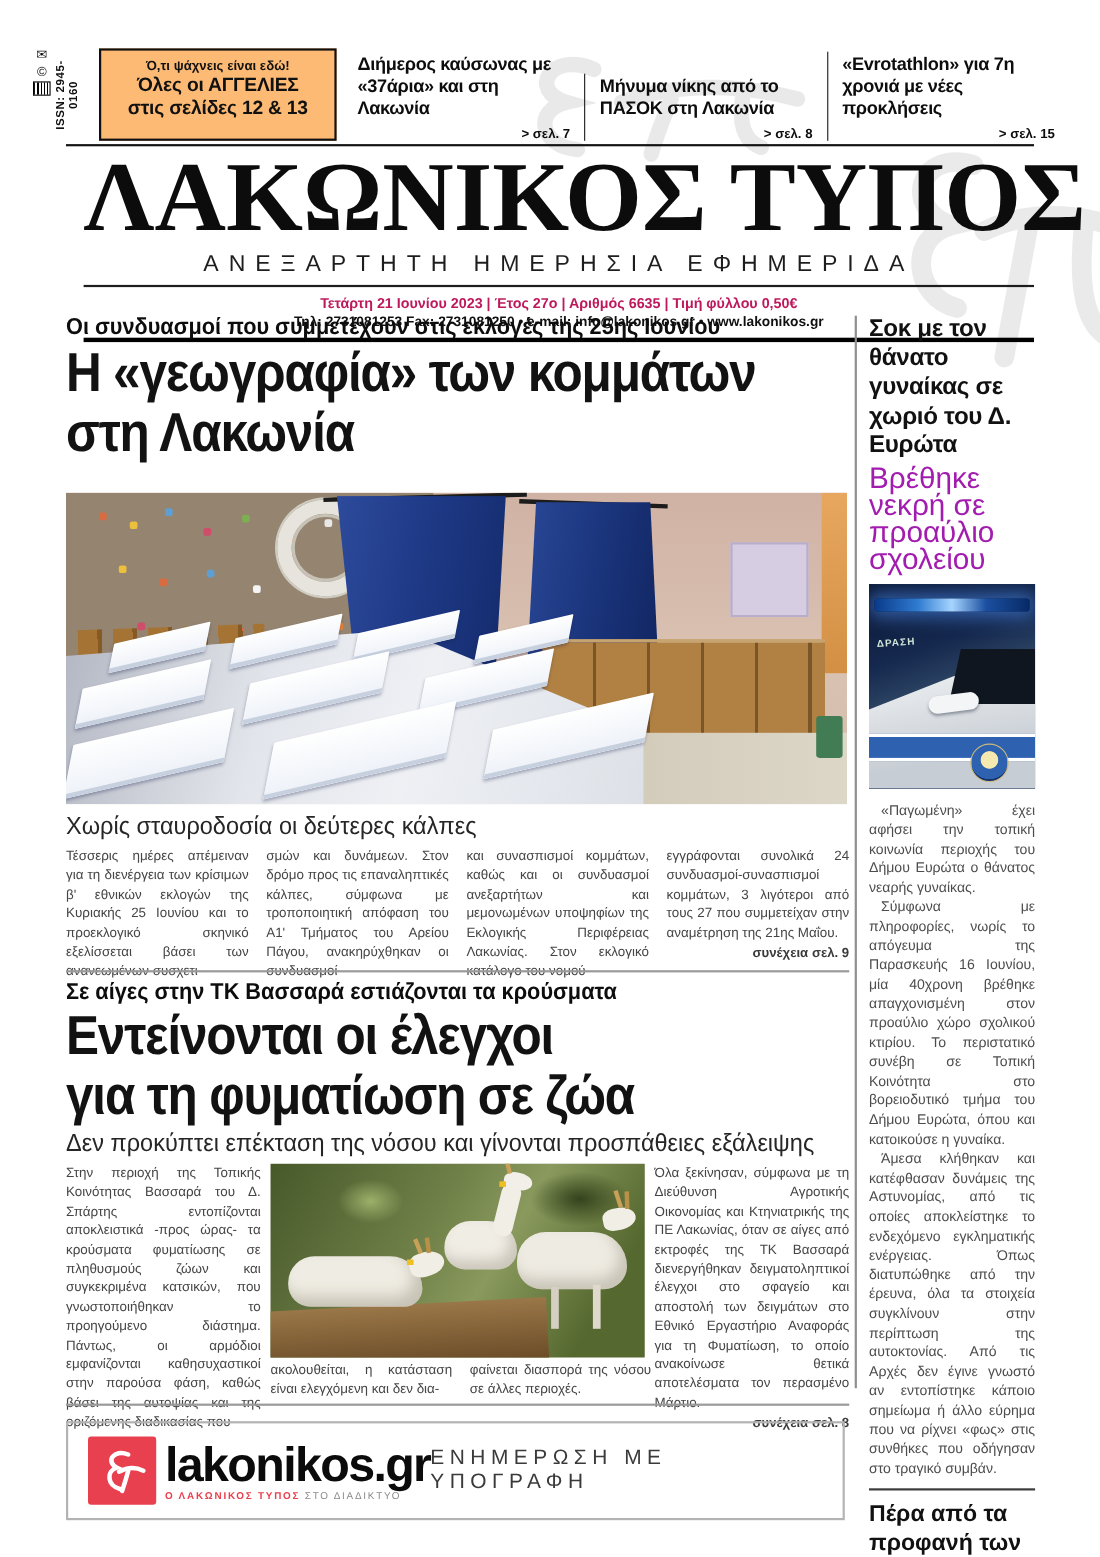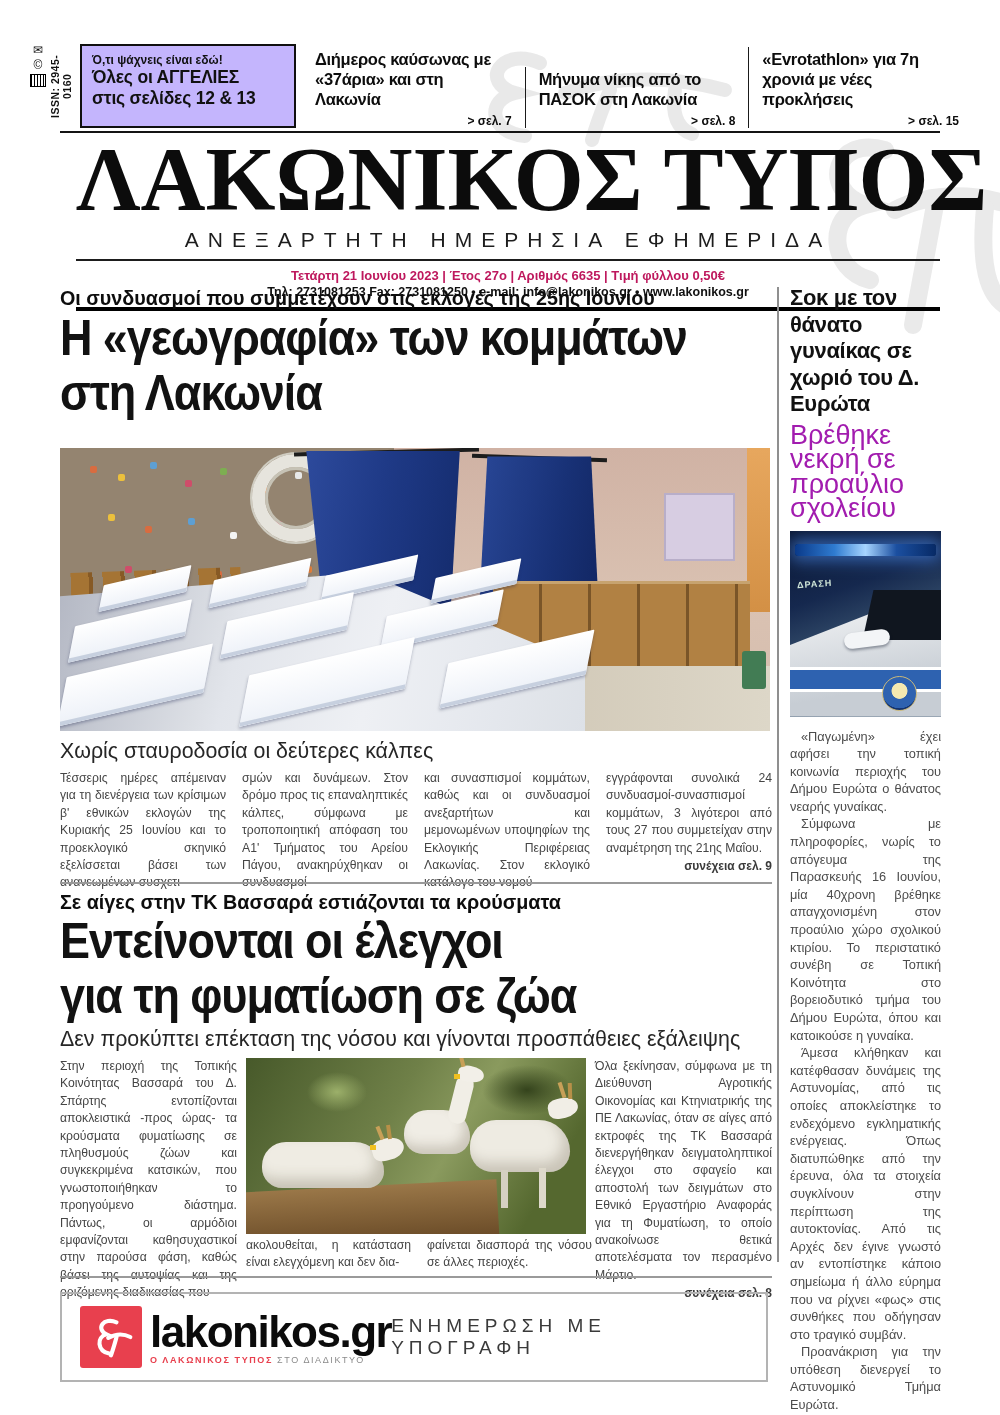--- a/index.html
+++ b/index.html
@@ -5,21 +5,21 @@
   html,body{margin:0;padding:0;background:#ffffff;}
   .page{position:relative;width:1000px;height:1415px;background:#fff;overflow:hidden;
         font-family:"Liberation Sans",sans-serif;color:#111;}
   .wm{position:absolute;opacity:.55;z-index:0;}
   
   .topbar{position:absolute;left:28px;top:44px;right:28px;height:84px;display:flex;z-index:2;}
   .margin-stack{display:flex;align-items:flex-start;}
   .mini-icons{display:flex;flex-direction:column;align-items:center;gap:3px;width:20px;font-size:12px;line-height:12px;color:#111;}
   .barcode{width:14px;height:11px;background:repeating-linear-gradient(90deg,#000 0 1px,#fff 1px 3px);border:1px solid #000;}
   .issn{writing-mode:vertical-rl;transform:rotate(180deg);font-size:10.5px;font-weight:bold;letter-spacing:.5px;margin-left:1px;height:84px;text-align:center;}
-  .ads-box{width:192px;border:2.5px solid #101010;padding:5px 10px;margin-left:7px;background:#c4b5fd;}
+  .ads-box{width:192px;border:2.5px solid #101010;padding:5px 10px;margin-left:17px;background:#fdba74;text-align:center;}
   .ads-line1{font-size:12px;font-weight:bold;margin-top:2px;}
   .ads-line2,.ads-line3{font-size:17.5px;font-weight:bold;line-height:21px;letter-spacing:-.2px;}
   .teasers{display:flex;flex:1;margin-left:6px;align-items:flex-end;}
   .teaser{flex:1;padding:2px 13px 0 13px;}
   .teaser+.teaser{border-left:1.5px solid #1a1a1a;}
   .teaser-title{font-size:16.5px;font-weight:bold;line-height:20px;letter-spacing:-.3px;color:#0d0d0d;}
   .teaser-page{font-size:12px;font-weight:bold;text-align:right;margin-top:5px;color:#0d0d0d;}
   
   .rule-top{position:absolute;left:60px;right:60px;top:131px;height:2px;background:#141414;z-index:2;}
   .masthead{position:absolute;left:76px;right:60px;top:134px;text-align:center;z-index:2;}
@@ -268,21 +268,20 @@
       <div class="abs" style="right:0;top:32%;width:52%;height:27%;background:#10161f;clip-path:polygon(14% 0,100% 0,100% 100%,0 100%);"></div>
       <div class="abs" style="left:36%;top:54%;width:46px;height:16px;background:#f3f5f7;border-radius:9px;transform:rotate(-7deg);box-shadow:0 2px 3px rgba(10,20,40,.4);"></div>
       <div class="abs" style="left:0;right:0;bottom:13%;height:19px;background:#2e62b0;border-top:3px solid #fff;border-bottom:3px solid #fff;"></div>
       <div class="abs" style="right:16%;bottom:3%;width:33px;height:33px;border-radius:50%;background:radial-gradient(circle at 50% 42%,#f5e9b0 0 30%,#2e62b0 33% 68%,#14336e 70%);border:1px solid #cbb97a;"></div>
     </div>
 
     <div class="sb-body">
       <p>«Παγωμένη» έχει αφήσει την τοπική κοινωνία περιοχής του Δήμου Ευρώτα ο θάνατος νεαρής γυναίκας.</p>
       <p>Σύμφωνα με πληροφορίες, νωρίς το απόγευμα της Παρασκευής 16 Ιουνίου, μία 40χρονη βρέθηκε απαγχονισμένη στον προαύλιο χώρο σχολικού κτιρίου. Το περιστατικό συνέβη σε Τοπική Κοινότητα στο βορειοδυτικό τμήμα του Δήμου Ευρώτα, όπου και κατοικούσε η γυναίκα.</p>
       <p>Άμεσα κλήθηκαν και κατέφθασαν δυνάμεις της Αστυνομίας, από τις οποίες αποκλείστηκε το ενδεχόμενο εγκληματικής ενέργειας. Όπως διατυπώθηκε από την έρευνα, όλα τα στοιχεία συγκλίνουν στην περίπτωση της αυτοκτονίας. Από τις Αρχές δεν έγινε γνωστό αν εντοπίστηκε κάποιο σημείωμα ή άλλο εύρημα που να ρίχνει «φως» στις συνθήκες που οδήγησαν στο τραγικό συμβάν.</p>
-      <p>Προανάκριση για την υπόθεση διενεργεί το Αστυνομικό Τμήμα Ευρώτα.</p>
     </div>
 
     <div class="sb-divider"></div>
     <div class="sb-headline2">Πέρα από τα προφανή των δηλώσεων του Πνευματικού για τους καρκινοπαθείς</div>
 
   </aside>
 
 </div>
 
 </body></html>

